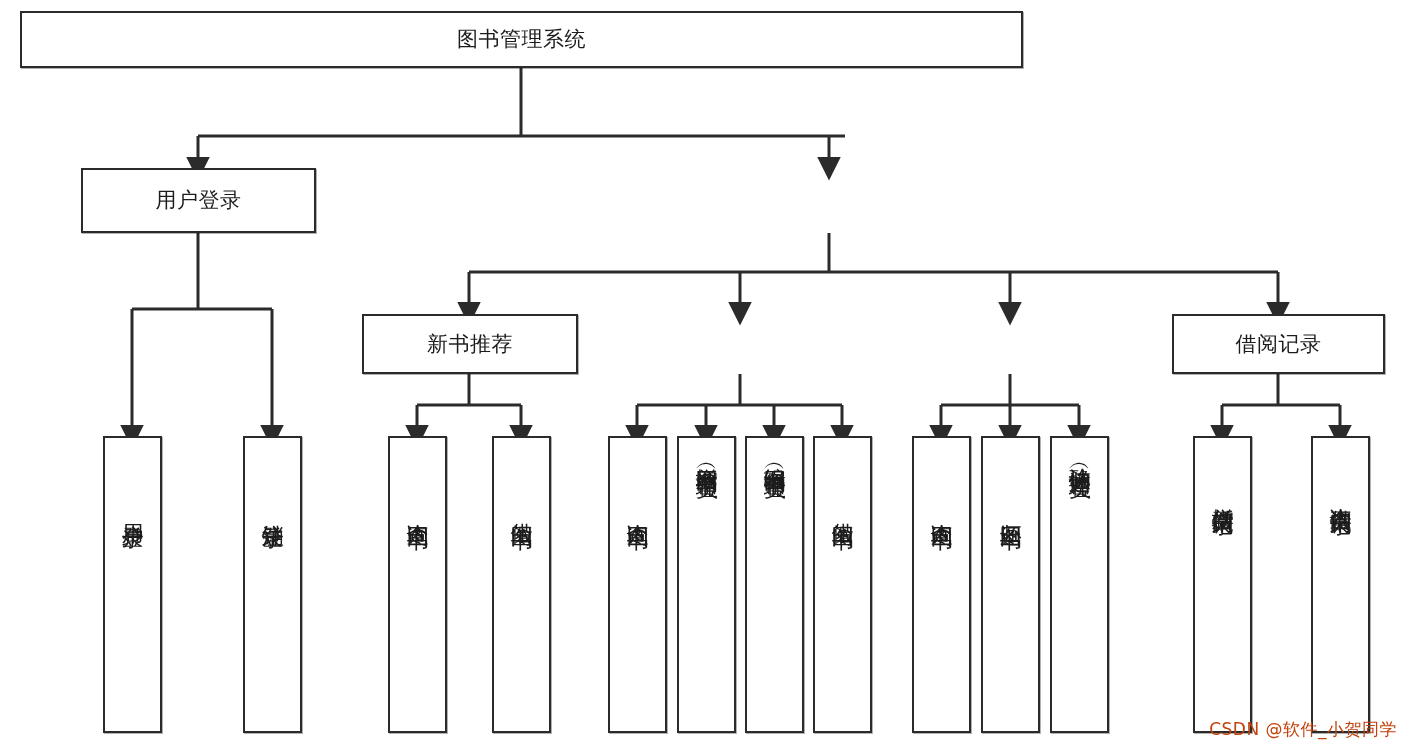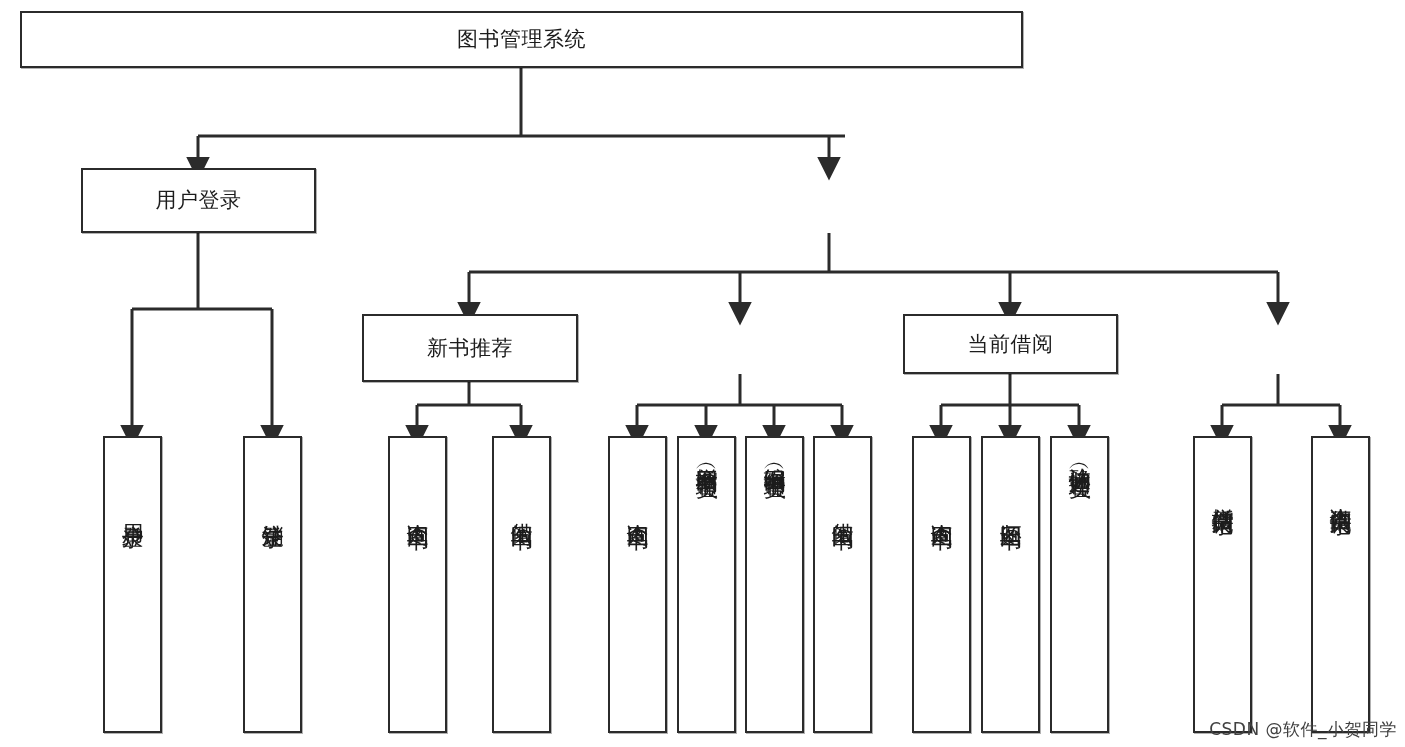--- a/index.html
+++ b/index.html
@@ -69,21 +69,21 @@
     padding-top: 46px;
   }
   .node.vertical.top .node-label {
     padding-top: 6px;
   }
   #watermark {
     position: absolute;
     right: 8px;
     bottom: 6px;
     font-size: 17px;
-    color: #404040;
+    color: #c2410c;
     letter-spacing: 0.5px;
     white-space: nowrap;
     font-family: "DejaVu Sans", sans-serif;
   }
 </style>
 </head>
 <body>
 
 <div id="diagram-root">
 
@@ -138,25 +138,25 @@
   </svg>
 
   <div class="node" style="left:20px; top:11px; width:1003px; height:57px;">
     <span class="node-label">图书管理系统</span>
   </div>
 
   <div class="node" style="left:81px; top:168px; width:235px; height:65px;">
     <span class="node-label">用户登录</span>
   </div>
 
-  <div class="node" style="left:362px; top:314px; width:216px; height:68px;">
+  <div class="node" style="left:362px; top:314px; width:216px; height:60px;">
     <span class="node-label">新书推荐</span>
   </div>
-  <div class="node" style="left:903px; top:314px; width:215px; height:60px;">
-    <span class="node-label">当前借阅</span>
+  <div class="node" style="left:1172px; top:314px; width:213px; height:60px;">
+    <span class="node-label">借阅记录</span>
   </div>
 
   <div class="node vertical mid" style="left:103px; top:436px; width:59px; height:297px;">
     <span class="node-label">用户登录</span>
   </div>
   <div class="node vertical mid" style="left:243px; top:436px; width:59px; height:297px;">
     <span class="node-label">注销登录</span>
   </div>
 
   <div class="node vertical mid" style="left:388px; top:436px; width:59px; height:297px;">

